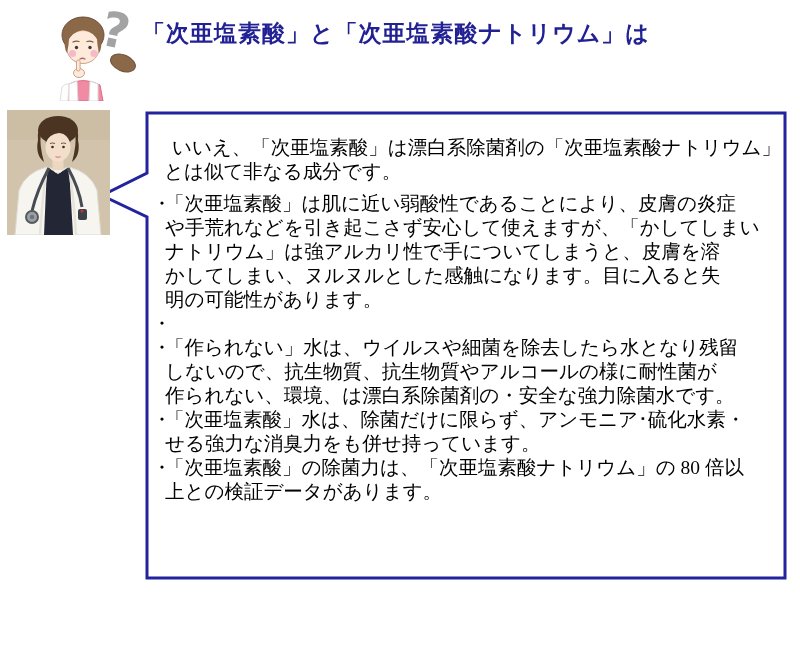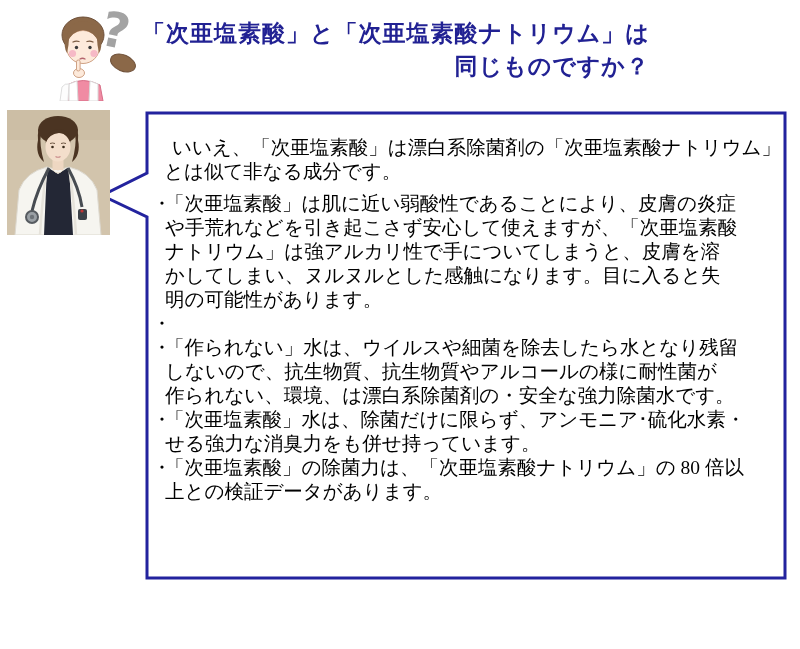--- a/index.html
+++ b/index.html
@@ -27,21 +27,20 @@
   .q-title {
     position: absolute;
     left: 142px;
     top: 17px;
     font-size: 23px;
     font-weight: bold;
     line-height: 33px;
     color: #212193;
     letter-spacing: 1px;
     white-space: nowrap;
-    text-align: right;
   }
 
   
   .doctor-photo {
     position: absolute;
     left: 7px;
     top: 110px;
     width: 103px;
     height: 125px;
   }
@@ -132,21 +131,20 @@
   <path d="M 4 96 L 6 82 Q 9 78 13 79 L 12 96 Z" fill="#fdfdfd" stroke="#dedede" stroke-width="1"></path>
 
   <g>
     <ellipse cx="23" cy="68" rx="5.5" ry="4.5" fill="#fdeadb" stroke="#cfa285" stroke-width="1"></ellipse>
     <rect x="20.5" y="55" width="3.6" height="11" rx="1.8" fill="#fdeadb" stroke="#cfa285" stroke-width="1"></rect>
   </g>
 </svg>
 
 <div class="q-title">
   <div class="line">「次亜塩素酸」と「次亜塩素酸ナトリウム」は</div>
-  <div class="line">同じものですか？</div>
 </div>
 
 <svg class="doctor-photo" viewBox="0 0 103 125" xmlns="http://www.w3.org/2000/svg">
   <rect x="0" y="0" width="103" height="125" fill="#d2c4ac"></rect>
   <rect x="0" y="0" width="103" height="30" fill="#c6b79d" opacity="0.5"></rect>
 
   <path d="M 8 125 L 12 80 Q 19 62 40 57 L 51 60 L 62 57 Q 83 62 90 80 L 94 125 Z" fill="#f6f5f0" stroke="#dcd8cf" stroke-width="1"></path>
 
   <path d="M 40 57 L 51 64 L 62 57 L 66 125 L 37 125 Z" fill="#232735"></path>
 
@@ -183,21 +181,21 @@
   <div class="intro">
     <div class="line line-first">いいえ、「次亜塩素酸」は漂白系除菌剤の「次亜塩素酸ナトリウム」</div>
     <div class="line">とは似て非なる成分です。</div>
   </div>
   <div class="bullets">
 
     <div class="bullet">
       <span class="marker">・</span>
       <div class="b-lines">
         <div class="line">「次亜塩素酸」は肌に近い弱酸性であることにより、皮膚の炎症</div>
-        <div class="line">や手荒れなどを引き起こさず安心して使えますが、「次亜塩素酸</div>
+        <div class="line">や手荒れなどを引き起こさず安心して使えますが、「かしてしまい</div>
         <div class="line">ナトリウム」は強アルカリ性で手についてしまうと、皮膚を溶</div>
         <div class="line">かしてしまい、ヌルヌルとした感触になります。目に入ると失</div>
         <div class="line">明の可能性があります。</div>
       </div>
     </div>
 
     <div class="bullet">
       <span class="marker">・</span>
       <div class="b-lines">
       </div>

